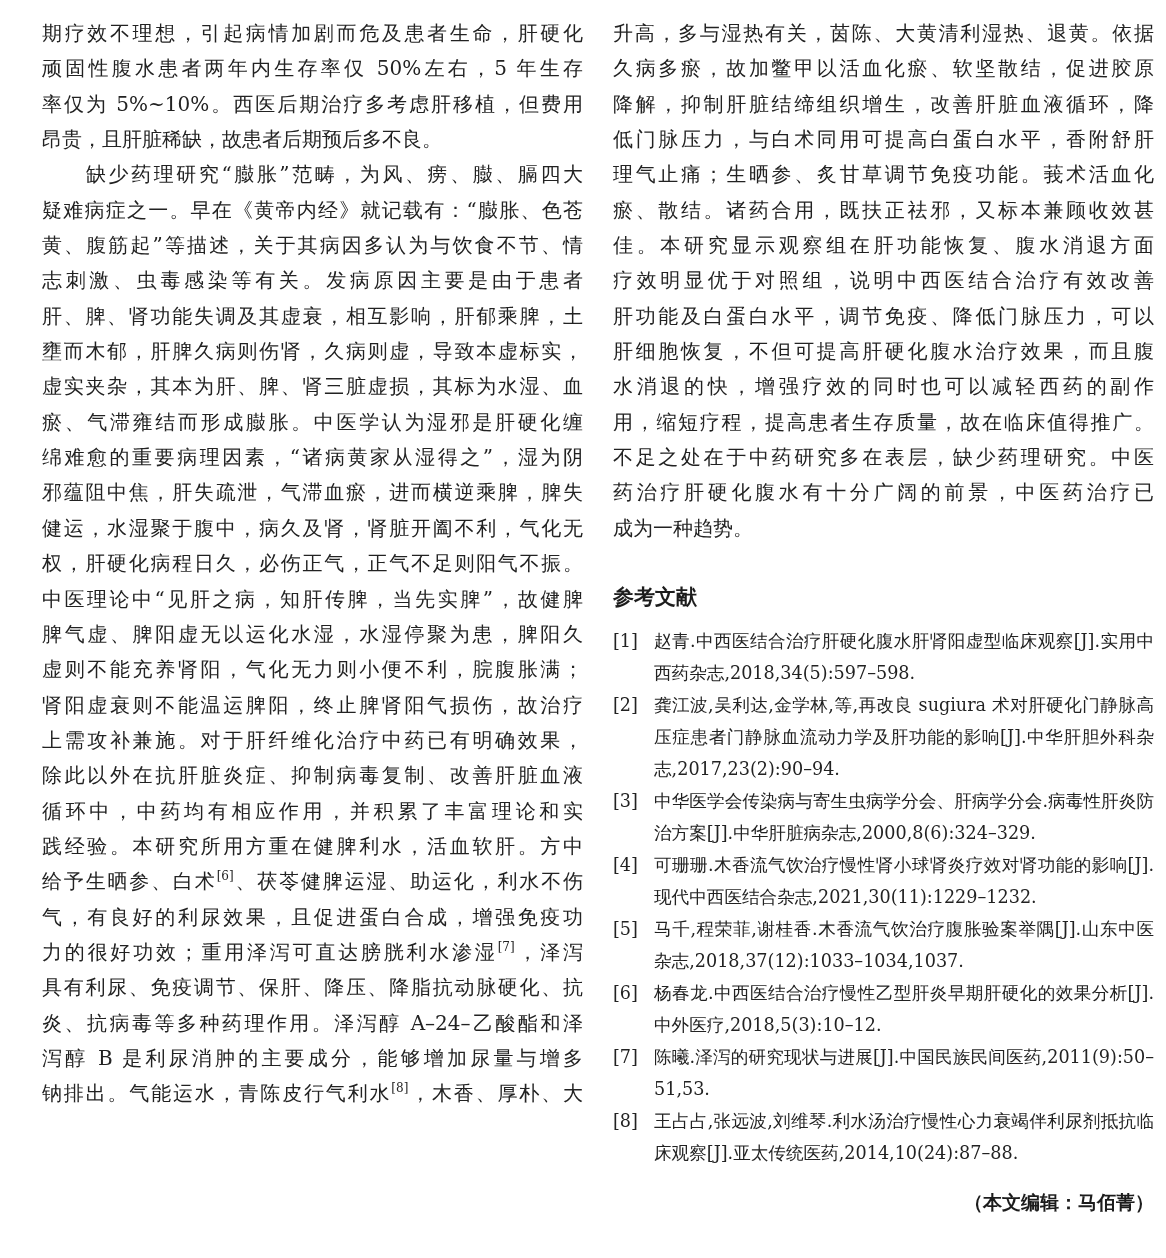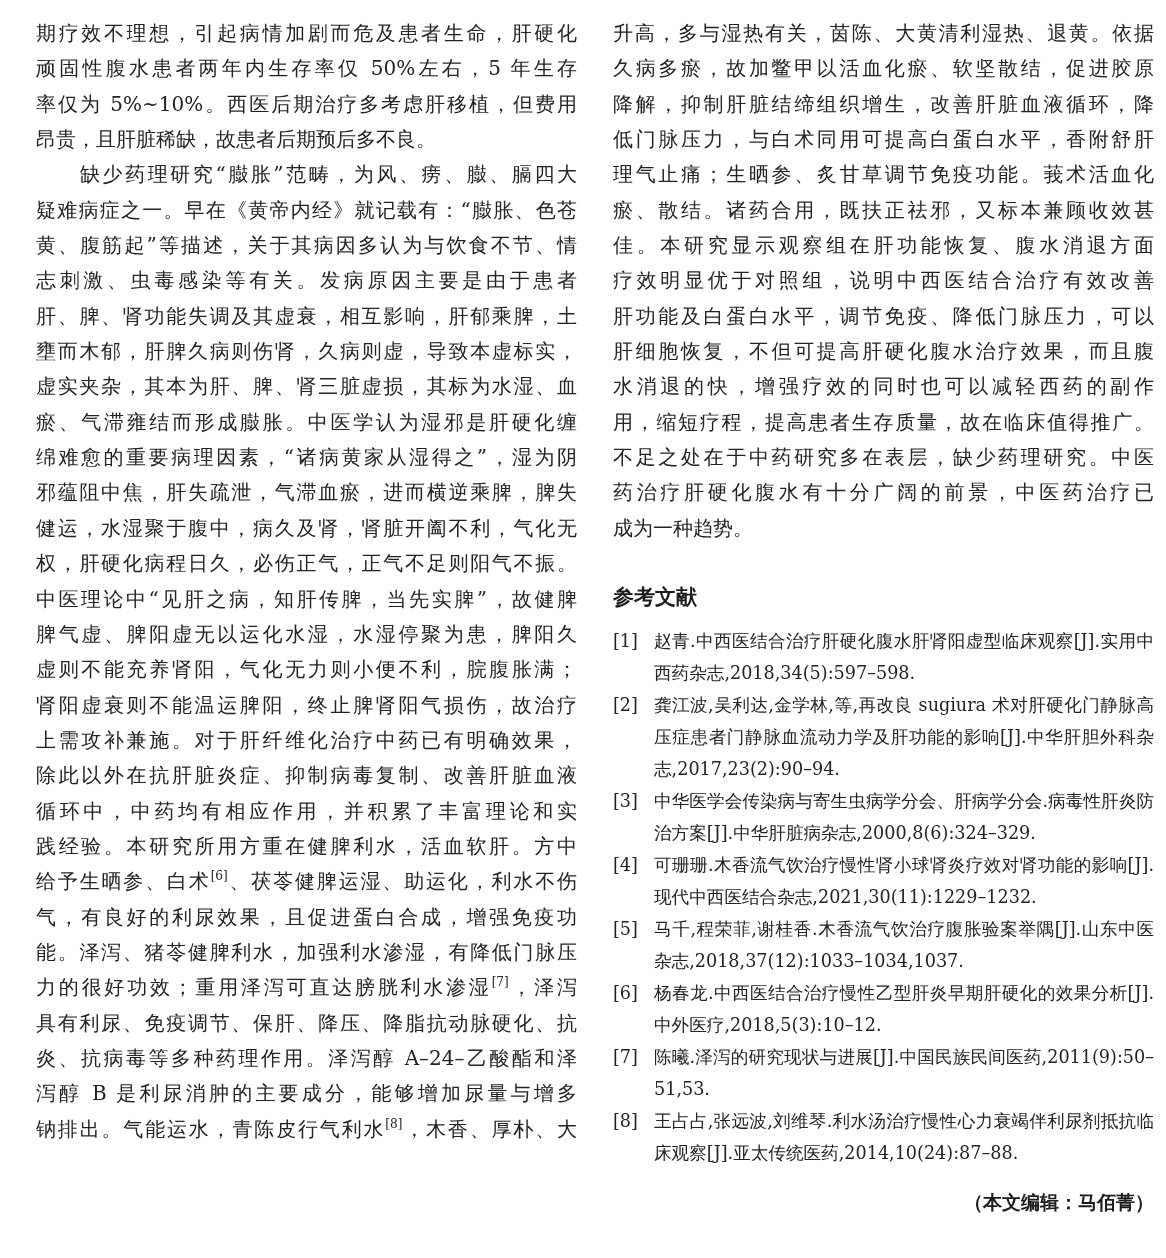--- a/index.html
+++ b/index.html
@@ -4,21 +4,21 @@
 <style>
   html,body{margin:0;padding:0;}
   body{
     width:1166px;height:1258px;background:#ffffff;
     font-family:"DejaVu Serif","Liberation Serif",serif;
     color:#222222;
     overflow:hidden;
   }
   .page{position:relative;width:1166px;height:1258px;background:#ffffff;overflow:hidden;}
   .col{position:absolute;top:16px;width:541px;}
-  .col-left{left:36px;}
+  .col-left{left:42px;}
   .col-right{left:613px;}
   .line{
     height:35.35px;line-height:35.35px;font-size:20px;
     text-align:justify;text-align-last:justify;
     overflow:hidden;white-space:normal;
   }
   .line.end{text-align-last:left;}
   .line.indent{text-indent:44px;}
   .line sup{font-size:12px;line-height:0;vertical-align:super;letter-spacing:0;}
   .ref-heading{
@@ -62,21 +62,20 @@
       <div class="line">中医理论中“见肝之病，知肝传脾，当先实脾”，故健脾</div>
       <div class="line">脾气虚、脾阳虚无以运化水湿，水湿停聚为患，脾阳久</div>
       <div class="line">虚则不能充养肾阳，气化无力则小便不利，脘腹胀满；</div>
       <div class="line">肾阳虚衰则不能温运脾阳，终止脾肾阳气损伤，故治疗</div>
       <div class="line">上需攻补兼施。对于肝纤维化治疗中药已有明确效果，</div>
       <div class="line">除此以外在抗肝脏炎症、抑制病毒复制、改善肝脏血液</div>
       <div class="line">循环中，中药均有相应作用，并积累了丰富理论和实</div>
       <div class="line">践经验。本研究所用方重在健脾利水，活血软肝。方中</div>
       <div class="line">给予生晒参、白术<sup>[6]</sup>、茯苓健脾运湿、助运化，利水不伤</div>
       <div class="line">气，有良好的利尿效果，且促进蛋白合成，增强免疫功</div>
-      <div class="line">能。泽泻、猪苓健脾利水，加强利水渗湿，有降低门脉压</div>
       <div class="line">力的很好功效；重用泽泻可直达膀胱利水渗湿<sup>[7]</sup>，泽泻</div>
       <div class="line">具有利尿、免疫调节、保肝、降压、降脂抗动脉硬化、抗</div>
       <div class="line">炎、抗病毒等多种药理作用。泽泻醇 A–24–乙酸酯和泽</div>
       <div class="line">泻醇 B 是利尿消肿的主要成分，能够增加尿量与增多</div>
       <div class="line">钠排出。气能运水，青陈皮行气利水<sup>[8]</sup>，木香、厚朴、大</div>
     </div>
   <div class="col col-right">
     <div id="right-body">
         <div class="line">升高，多与湿热有关，茵陈、大黄清利湿热、退黄。依据</div>
         <div class="line">久病多瘀，故加鳖甲以活血化瘀、软坚散结，促进胶原</div>

